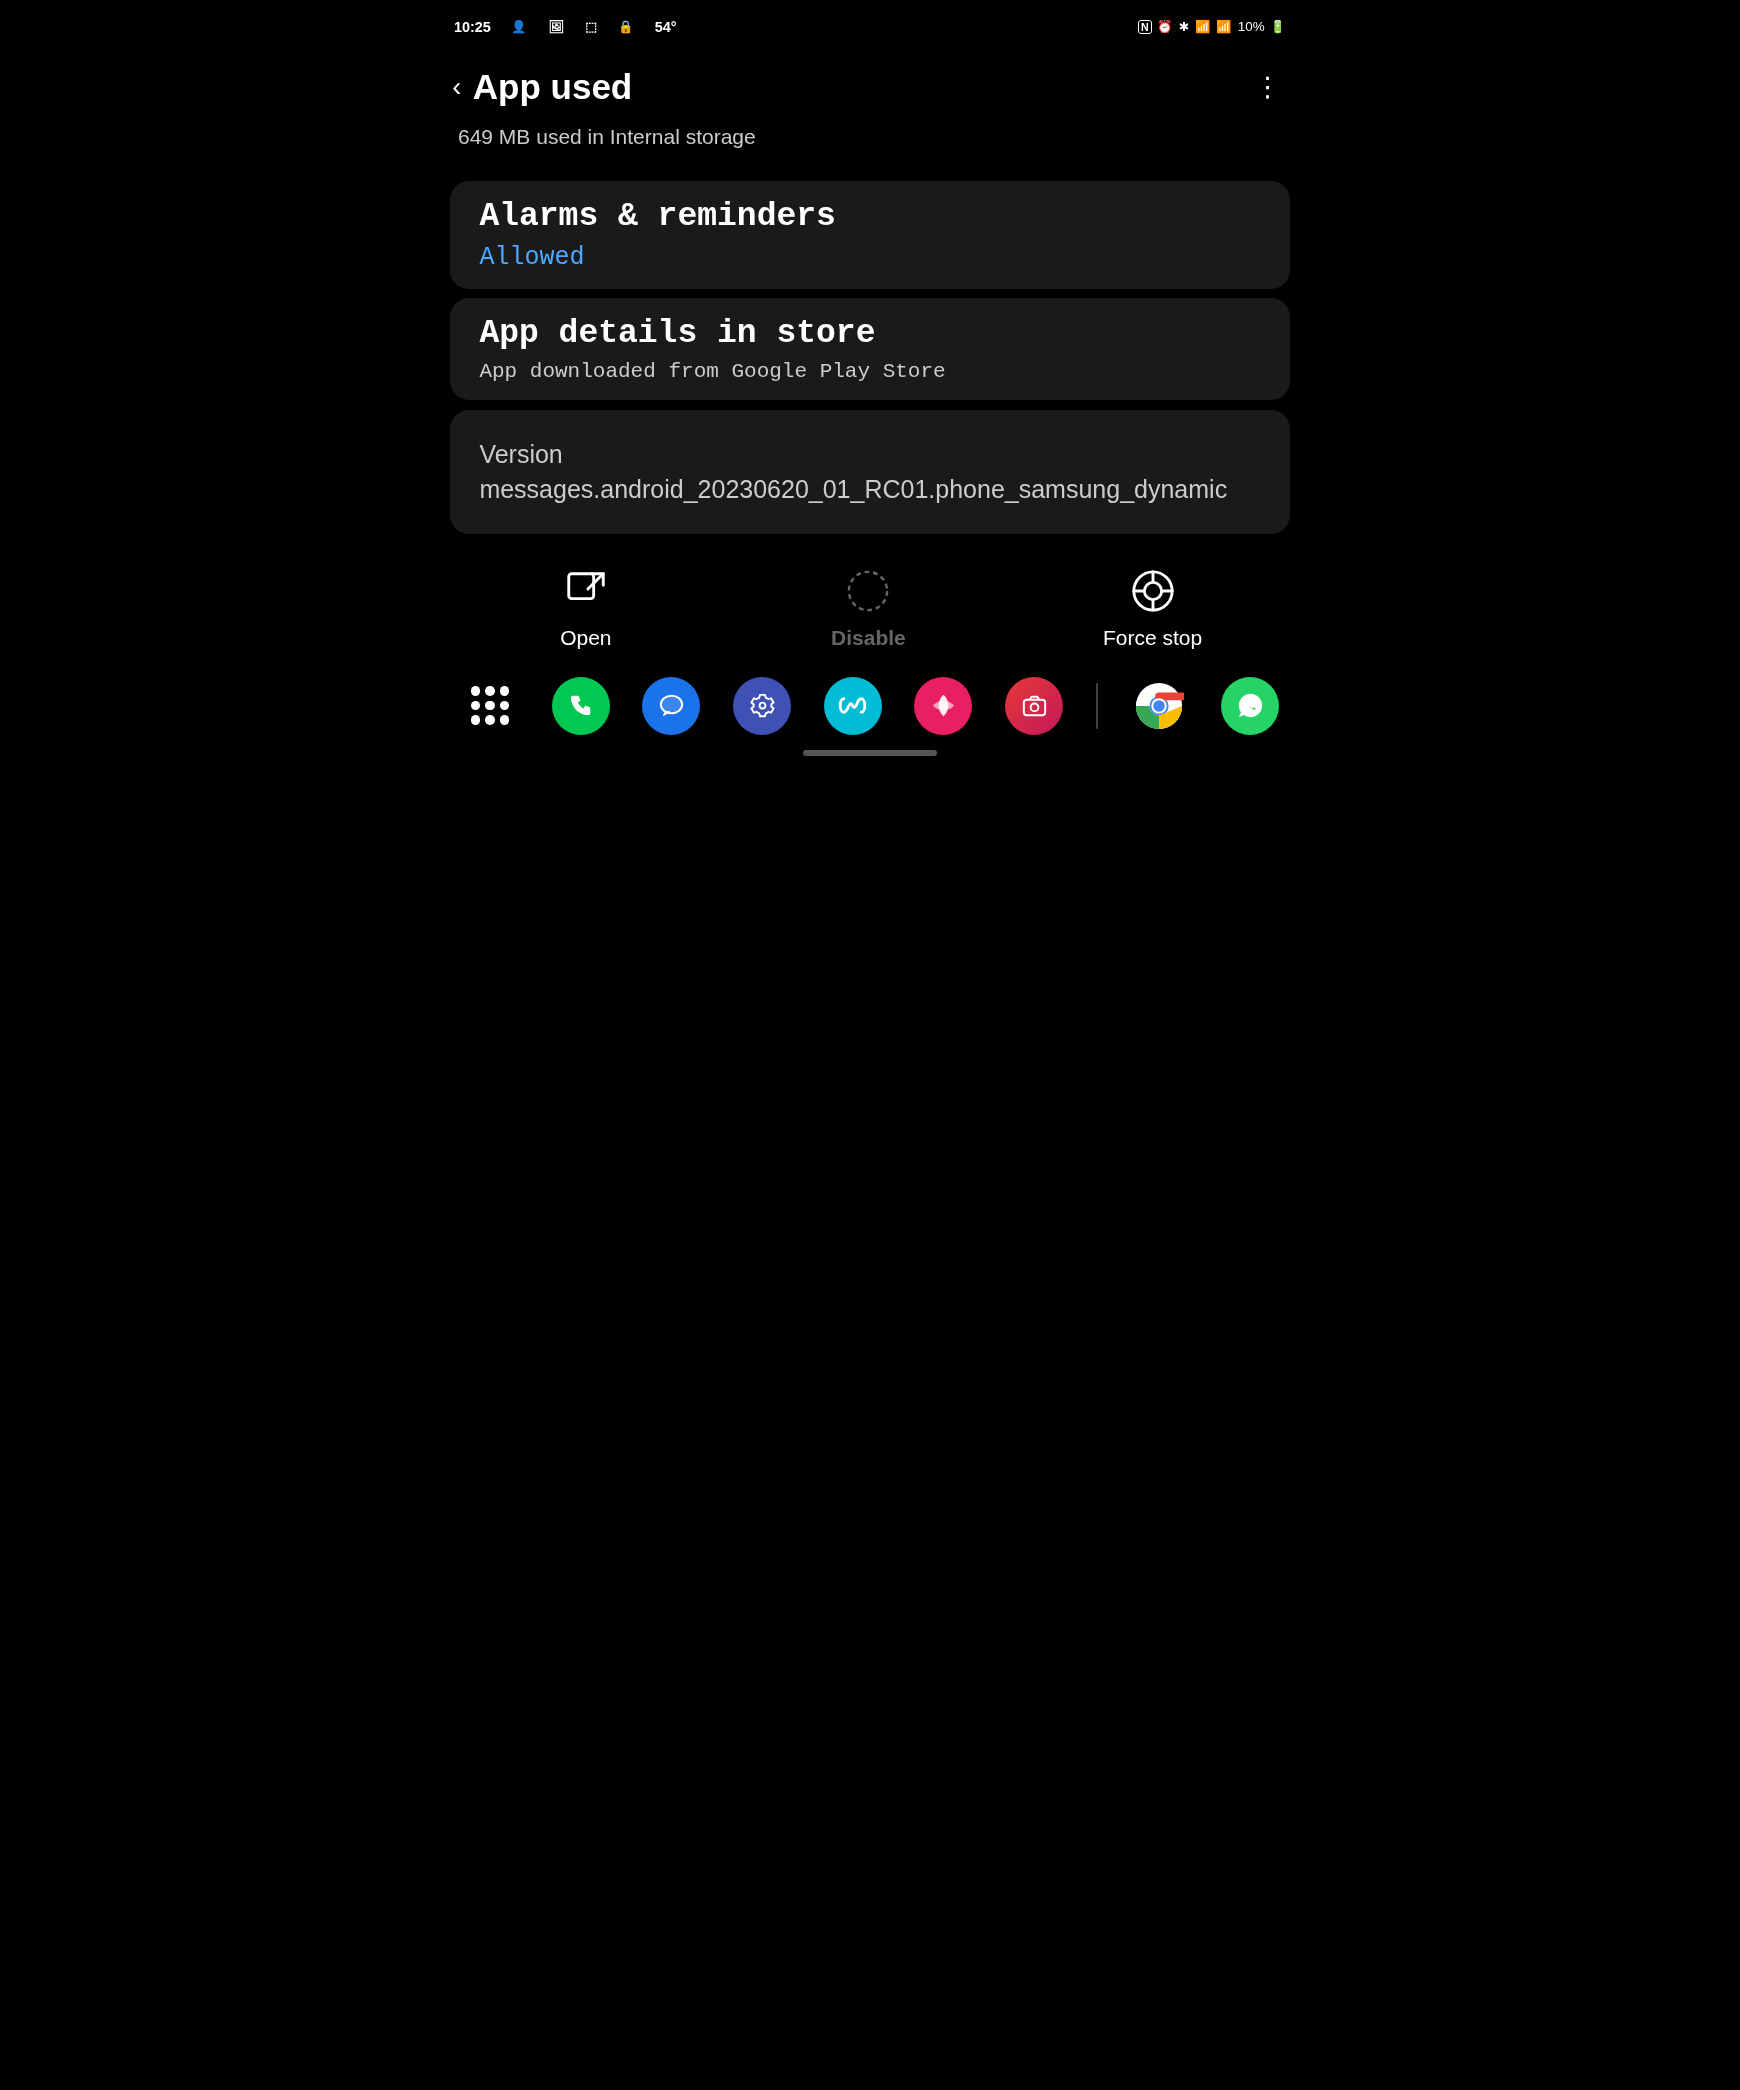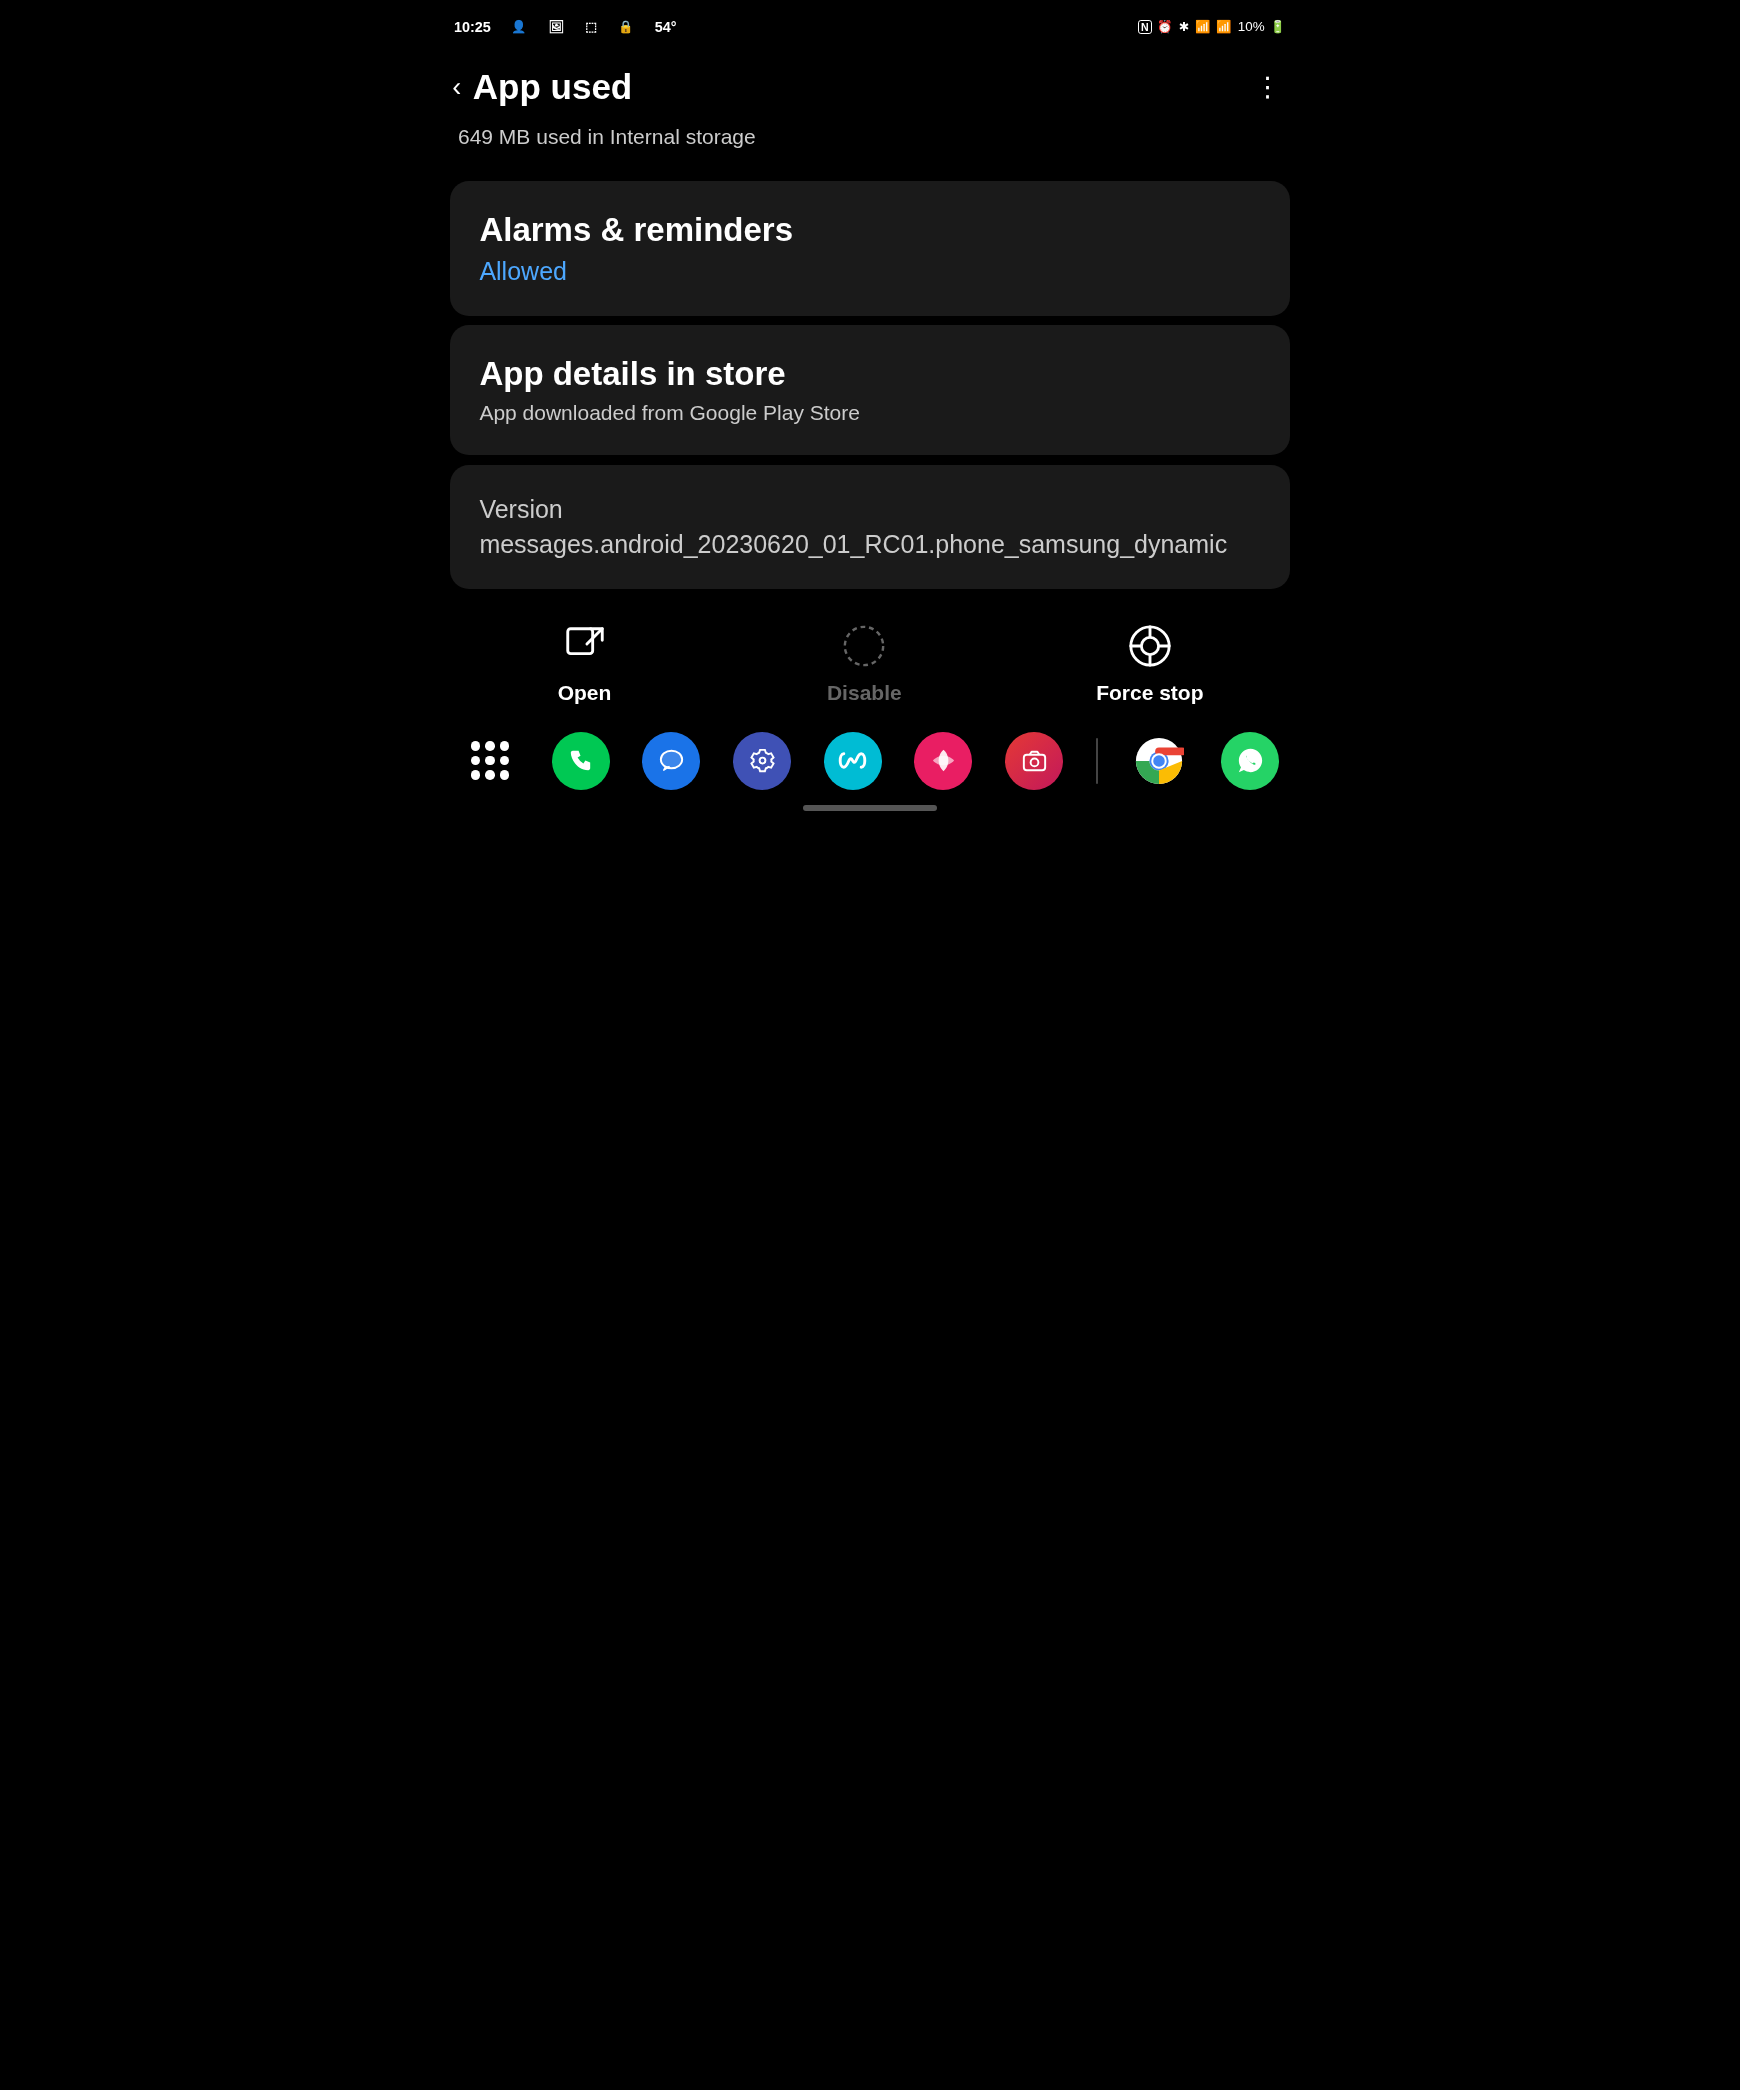--- a/index.html
+++ b/index.html
@@ -87,22 +87,23 @@
       font-size: 21px;
       color: #ccc;
       font-weight: 400;
     }
 
     
     .card {
       background: #1a1a1a;
       border-radius: 19px;
       margin: 9.6px 15.4px;
-      padding: 30px 29px;
-      cursor: pointer;
+      padding: 17px 29px;
+      cursor: pointer;
+      font-family: Liberation Mono, monospace;
     }
 
     .card-title {
       font-size: 33px;
       font-weight: 700;
       color: #fff;
       margin-bottom: 7.7px;
     }
 
     .card-subtitle {
@@ -159,21 +160,21 @@
       justify-content: center;
     }
 
     .action-icon svg {
       width: 46px;
       height: 46px;
     }
 
     .action-label {
       font-size: 21px;
-      font-weight: 700;
+      font-weight: 400;
       color: #fff;
     }
 
     .action-label-disabled {
       font-size: 21px;
       font-weight: 700;
       color: #666;
     }
 
     

